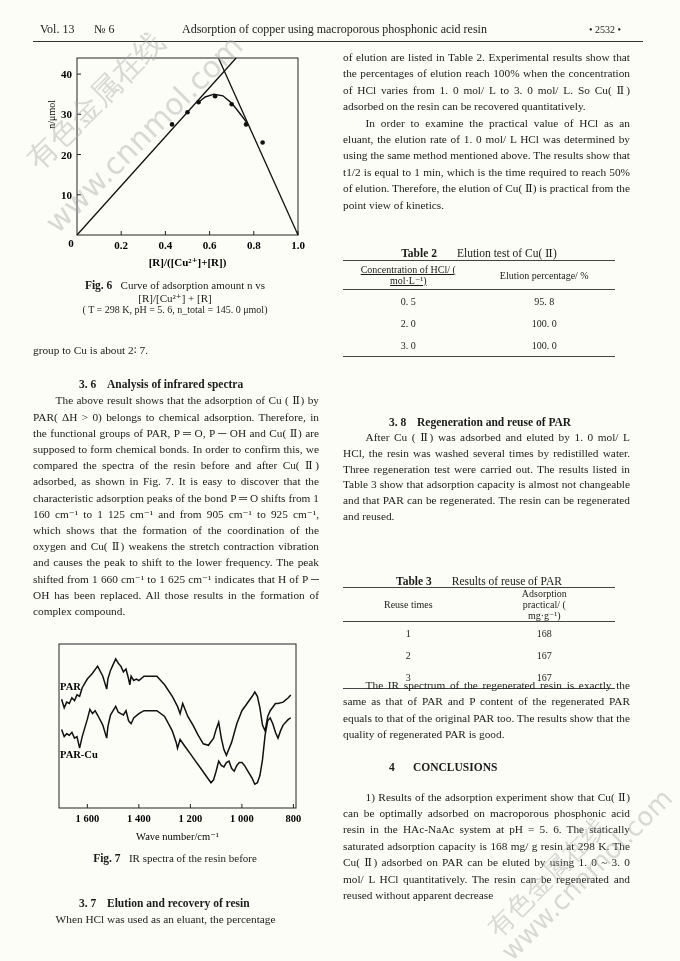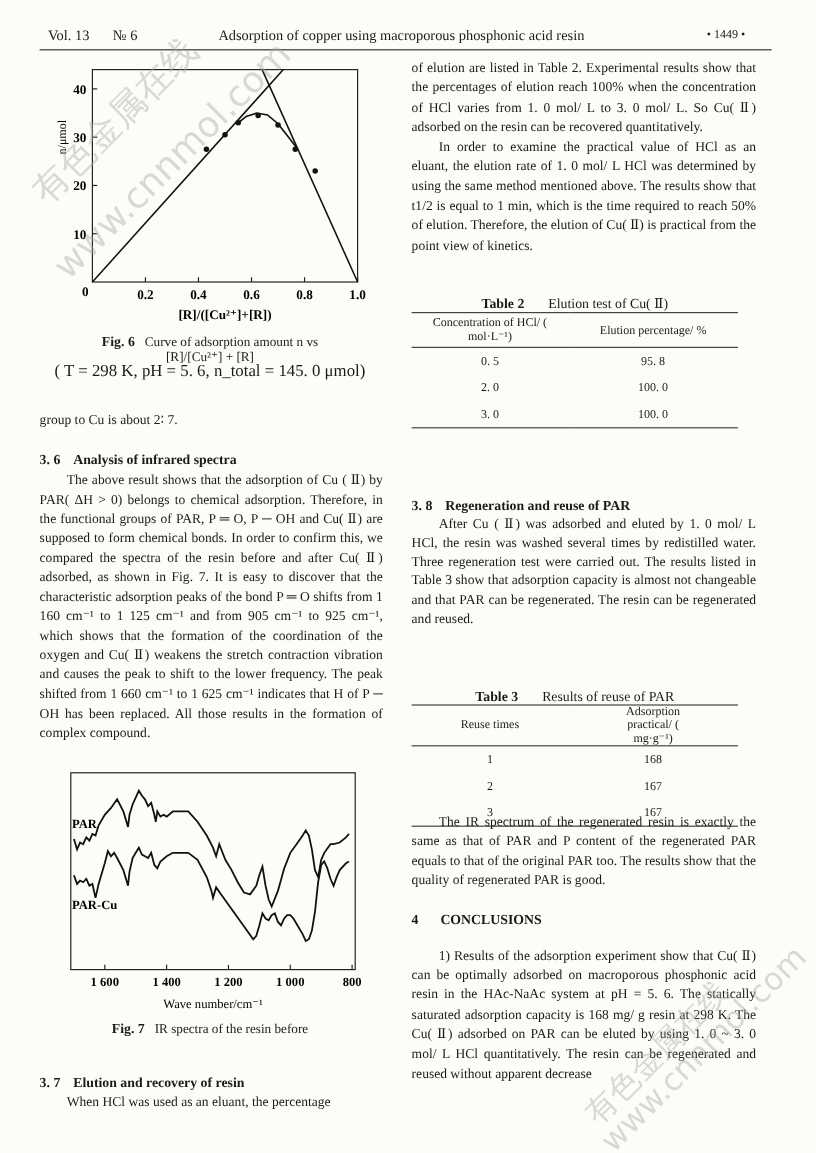--- a/index.html
+++ b/index.html
@@ -5,43 +5,43 @@
   html,body{margin:0;padding:0;}
   body{width:680px;height:961px;background:#fdfdf8;position:relative;overflow:hidden;
        font-family:"Liberation Serif","DejaVu Serif",serif;color:#1a1a1a;}
   .abs{position:absolute;}
   .hdr{top:22px;font-size:12px;}
   .rule{left:33px;width:610px;height:0;border-top:1.3px solid #333;top:41px;}
   .col{font-size:11.3px;line-height:16.4px;text-align:justify;}
   .col p{margin:0;}
   .indent{text-indent:2em;}
   .sec{font-weight:bold;font-size:11.5px;line-height:16px;}
-  .sec .num{display:inline-block;width:28px;}
+  .sec .num{display:inline-block;width:28px;margin-left:46px;}
   .cap{text-align:center;font-size:11px;line-height:13px;}
   .cap b{font-size:11.5px;}
-  .small{font-size:14px;}
+  .small{font-size:10px;}
   table{border-collapse:collapse;font-size:10px;text-align:center;}
   table.t{width:272px;}
   table.t th{font-weight:normal;border-bottom:1.3px solid #444;padding:3px 0;line-height:11px;}
   table.t td{padding:0;height:22px;}
   table.t tr.last td{border-bottom:1.3px solid #444;}
   .tcap{text-align:center;font-size:11.5px;}
   .tcap b{margin-right:20px;}
   .tline{border-top:1.3px solid #444;}
   svg text{font-family:"Liberation Serif","DejaVu Serif",serif;}
   .wm{position:absolute;color:rgba(170,170,170,0.45);font-family:"DejaVu Sans",sans-serif;
       transform-origin:0 0;white-space:nowrap;pointer-events:none;}
 </style>
 </head>
 <body>
 
 <div class="abs hdr" style="left:40px;">Vol. 13</div>
 <div class="abs hdr" style="left:94px;">№ 6</div>
 <div class="abs hdr" style="left:182px;">Adsorption of copper using macroporous phosphonic acid resin</div>
-<div class="abs hdr" style="left:589px;font-size:10px;top:24px;">• 1449 •</div>
+<div class="abs hdr" style="left:589px;font-size:10px;top:24px;">• 2532 •</div>
 <div class="abs rule"></div>
 
 <svg class="abs" style="left:0;top:45px;" width="330" height="225">
   <g id="fig6">
       <rect x="77" y="13" width="221" height="177" fill="none" stroke="#222" stroke-width="1"></rect>
       <line x1="121.2" x2="121.2" y1="190" y2="186" stroke="#222"></line>
       <text x="121.2" y="204" font-size="11" text-anchor="middle" font-weight="bold">0.2</text>
       <line x1="165.4" x2="165.4" y1="190" y2="186" stroke="#222"></line>
       <text x="165.4" y="204" font-size="11" text-anchor="middle" font-weight="bold">0.4</text>
       <line x1="209.6" x2="209.6" y1="190" y2="186" stroke="#222"></line>
@@ -123,21 +123,21 @@
 <div class="abs col" style="left:343px;top:49px;width:287px;">
   <p>of elution are listed in Table 2. Experimental results show that the percentages of elution reach 100% when the concentration of HCl varies from 1. 0 mol/ L to 3. 0 mol/ L. So Cu( Ⅱ) adsorbed on the resin can be recovered quantitatively.</p>
   <p class="indent">In order to examine the practical value of HCl as an eluant, the elution rate of 1. 0 mol/ L HCl was determined by using the same method mentioned above. The results show that t1/2 is equal to 1 min, which is the time required to reach 50% of elution. Therefore, the elution of Cu( Ⅱ) is practical from the point view of kinetics.</p>
 </div>
 
 <div class="abs" style="left:343px;top:246px;width:272px;">
   <div class="tcap"><b>Table 2</b><span>Elution test of Cu( Ⅱ)</span></div>
   <table class="t tline">
     <thead>
       <tr>
-        <th style="width:48%;">Concentration of HCl/ ( mol·L⁻¹)</th>
+        <th style="width:48%;text-decoration:underline;">Concentration of HCl/ ( mol·L⁻¹)</th>
         <th>Elution percentage/ %</th>
       </tr>
     </thead>
     <tbody>
       <tr>
           <td>0. 5</td>
           <td>95. 8</td>
         </tr>
       <tr>
           <td>2. 0</td>

